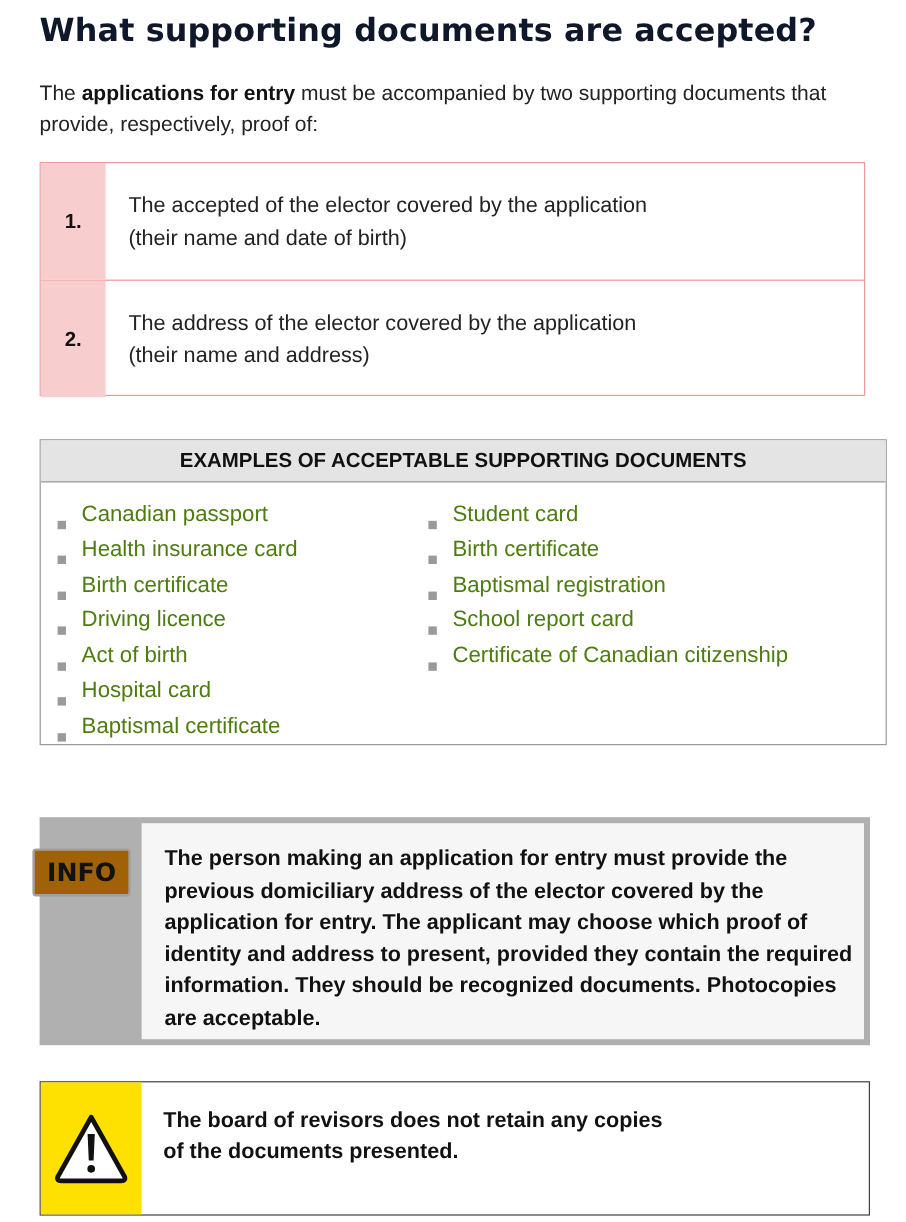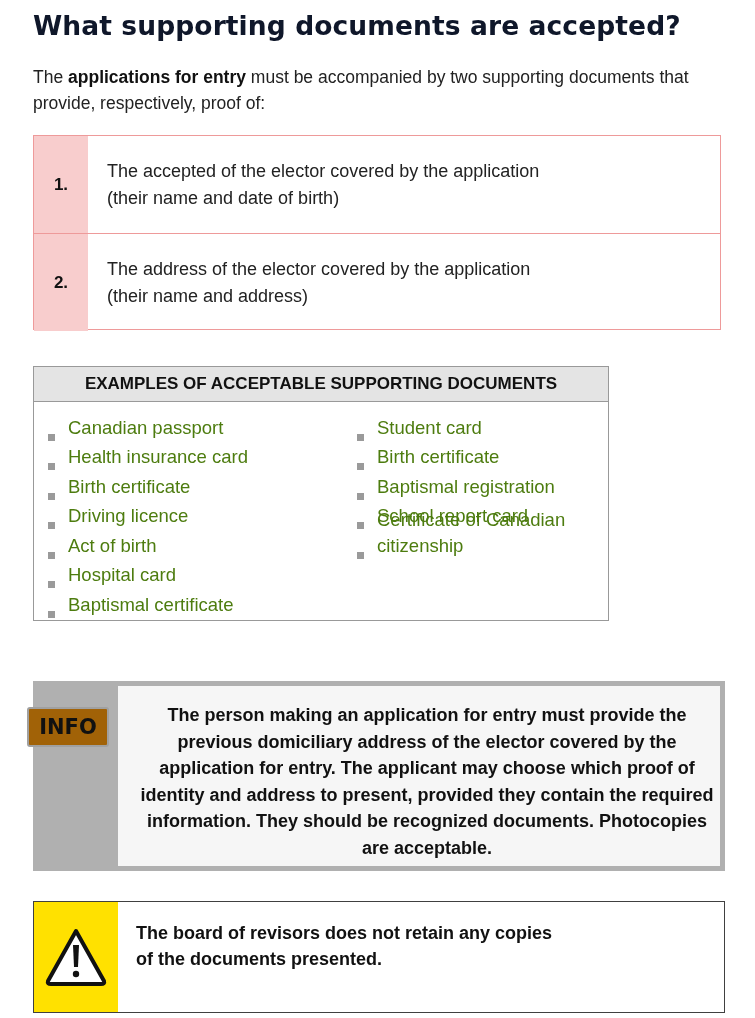--- a/index.html
+++ b/index.html
@@ -8,29 +8,29 @@
     .intro { position: absolute; left: 33px; top: 64px; width: 680px; font-size: 17.5px; line-height: 26px; color: #222; margin: 0; }
     .intro b { font-weight: bold; color: #111; }
 
     .proof-table { position: absolute; left: 33px; top: 135px; width: 688px; height: 195px; border: 1px solid #ee9a9a; box-sizing: border-box; }
     .proof-row { position: absolute; left: 0; width: 100%; height: 97px; display: flex; }
     .proof-row.r1 { top: 0; border-bottom: 1px solid #ee9a9a; }
     .proof-row.r2 { top: 98px; }
     .proof-num { width: 54px; background: #f8cdcd; display: flex; align-items: center; justify-content: center; font-weight: bold; font-size: 17px; color: #111; }
     .proof-text { padding-left: 19px; display: flex; flex-direction: column; justify-content: center; font-size: 18px; line-height: 27px; color: #222; }
 
-    .examples { position: absolute; left: 33px; top: 366px; width: 576px; height: 255px; border: 1px solid #999; box-sizing: border-box; }
+    .examples { position: absolute; left: 33px; top: 366px; width: 706px; height: 255px; border: 1px solid #999; box-sizing: border-box; }
     .examples-header { height: 34px; background: #e4e4e4; border-bottom: 1px solid #999; display: flex; align-items: center; justify-content: center; font-weight: bold; font-size: 17px; color: #111; }
     .col { position: absolute; top: 44px; list-style: none; margin: 0; padding: 0; }
     .col.c1 { left: 14px; }
     .col.c2 { left: 323px; }
     .col li { height: 29.5px; line-height: 26px; font-size: 18.5px; color: #4d7c0f; display: flex; align-items: flex-end; }
     .col li .bullet { width: 7px; height: 7px; background: #9a9a9a; margin-right: 13px; flex: none; }
 
-    .info-box { position: absolute; left: 33px; top: 681px; width: 692px; height: 190px; background: #b0b0b0; text-align: center; }
+    .info-box { position: absolute; left: 33px; top: 681px; width: 692px; height: 190px; background: #b0b0b0; }
     .info-inner { position: absolute; left: 85px; top: 5px; right: 5px; bottom: 5px; background: #f6f6f6; }
     .info-text { position: absolute; left: 19px; top: 16px; width: 580px; font-weight: bold; font-size: 18px; line-height: 26.5px; color: #111; margin: 0; }
     .info-badge { position: absolute; left: 27px; top: 707px; width: 82px; height: 40px; background: #a16207; border: 2px solid #a0a0a0; border-radius: 3px; box-sizing: border-box; display: flex; align-items: center; justify-content: center; font-family: "DejaVu Sans", sans-serif; font-weight: bold; font-size: 21px; color: #111; }
 
     .warn-box { position: absolute; left: 33px; top: 901px; width: 692px; height: 112px; border: 1px solid #404040; box-sizing: border-box; background: #fff; }
     .warn-icon-cell { position: absolute; left: 0; top: 0; bottom: 0; width: 84px; background: #ffe100; display: flex; align-items: center; justify-content: center; }
     .warn-text { position: absolute; left: 102px; top: 18px; font-weight: bold; font-size: 18px; line-height: 26px; color: #111; margin: 0; }
   </style>
 </head>
 <body>

